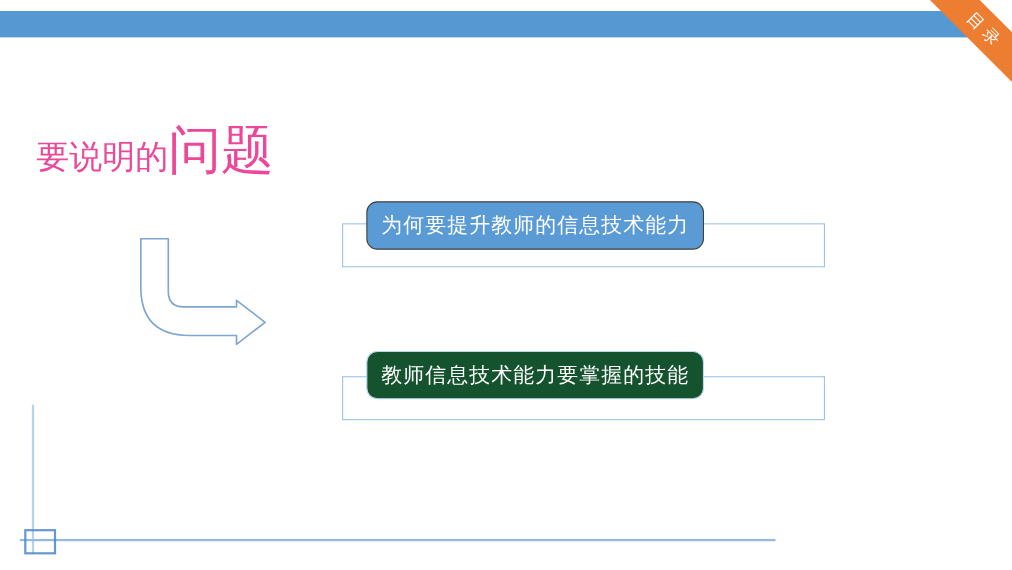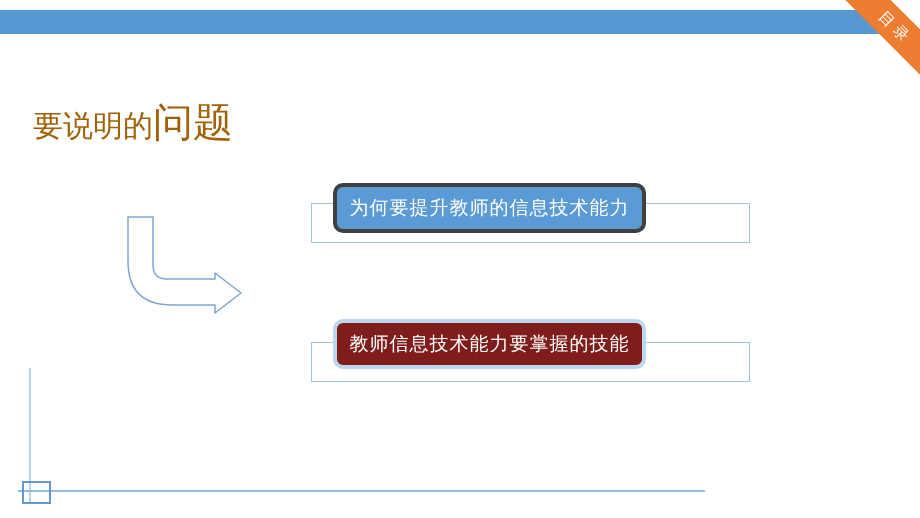--- a/index.html
+++ b/index.html
@@ -13,35 +13,35 @@
   .corner-mask{position:absolute;right:0;top:0;width:30px;height:30px;background:#ffffff;
     clip-path:polygon(0 0,100% 0,100% 100%);z-index:2;}
 
   
   .ribbon{position:absolute;left:894px;top:26px;width:150px;height:32px;
     transform:translate(-50%,-50%) rotate(45deg);background:#ED7D31;z-index:3;
     display:flex;align-items:center;justify-content:center;}
   .ribbon span{color:#ffffff;font-size:15px;letter-spacing:5px;padding-left:5px;font-weight:500;}
 
   
-  .title{position:absolute;left:33px;top:102px;display:flex;align-items:baseline;color:#a16207;}
+  .title{position:absolute;left:33px;top:102px;display:flex;align-items:baseline;color:#ec4899;}
   .title .prefix{font-size:30px;line-height:1.2;}
-  .title .main{font-size:40px;line-height:1;}
+  .title .main{font-size:48px;line-height:1;margin-top:12px;}
 
   
   .bent-arrow{position:absolute;left:124px;top:212px;}
 
   
   .topic-row{position:absolute;left:0;width:920px;height:64px;}
   .topic-outline{position:absolute;left:311px;top:20px;width:437px;height:38px;
     border:1px solid #9DC3E6;background:transparent;}
   .topic-button{position:absolute;left:333px;top:0;width:305px;height:42px;
-    border-radius:10px;background:#5B9BD5;border:4px solid #404040;
+    border-radius:10px;background:#5B9BD5;border:1px solid #404040;
     display:flex;align-items:center;justify-content:center;z-index:2;cursor:pointer;}
-  .topic-button.light{background:#7f1d1d;border-color:#BCD7EE;}
+  .topic-button.light{background:#14532d;border-color:#BCD7EE;}
   .topic-button span{color:#ffffff;font-size:19px;letter-spacing:1px;}
 
   
   .v-line{position:absolute;left:29px;top:368px;width:2px;height:135px;background:rgba(157,195,230,.75);}
   .h-line{position:absolute;left:18px;top:490px;width:687px;height:2px;background:#93BBDF;}
   .corner-square{position:absolute;left:22px;top:481px;width:25px;height:19px;
     border:2px solid rgba(74,134,200,.85);background:transparent;z-index:2;}
 </style>
 </head>
 <body>

